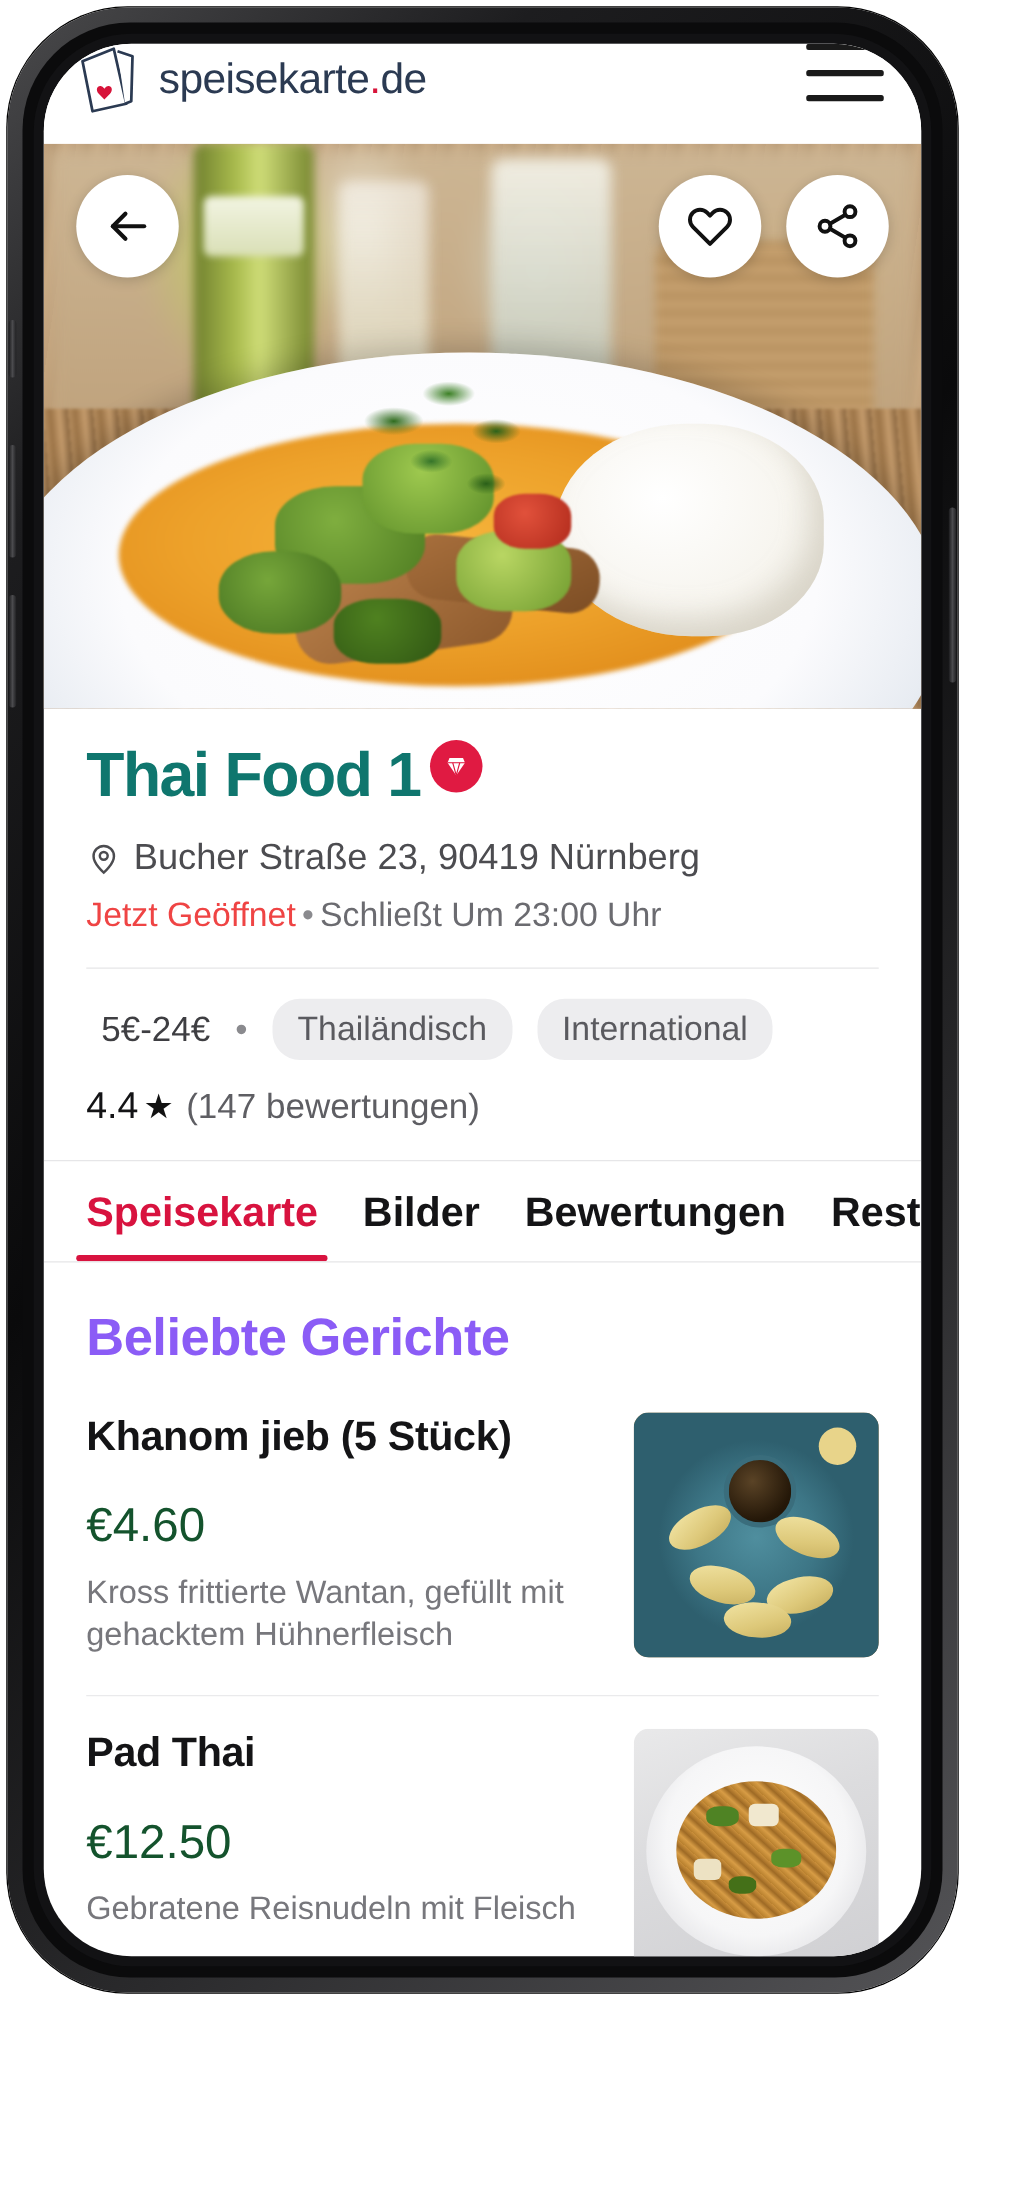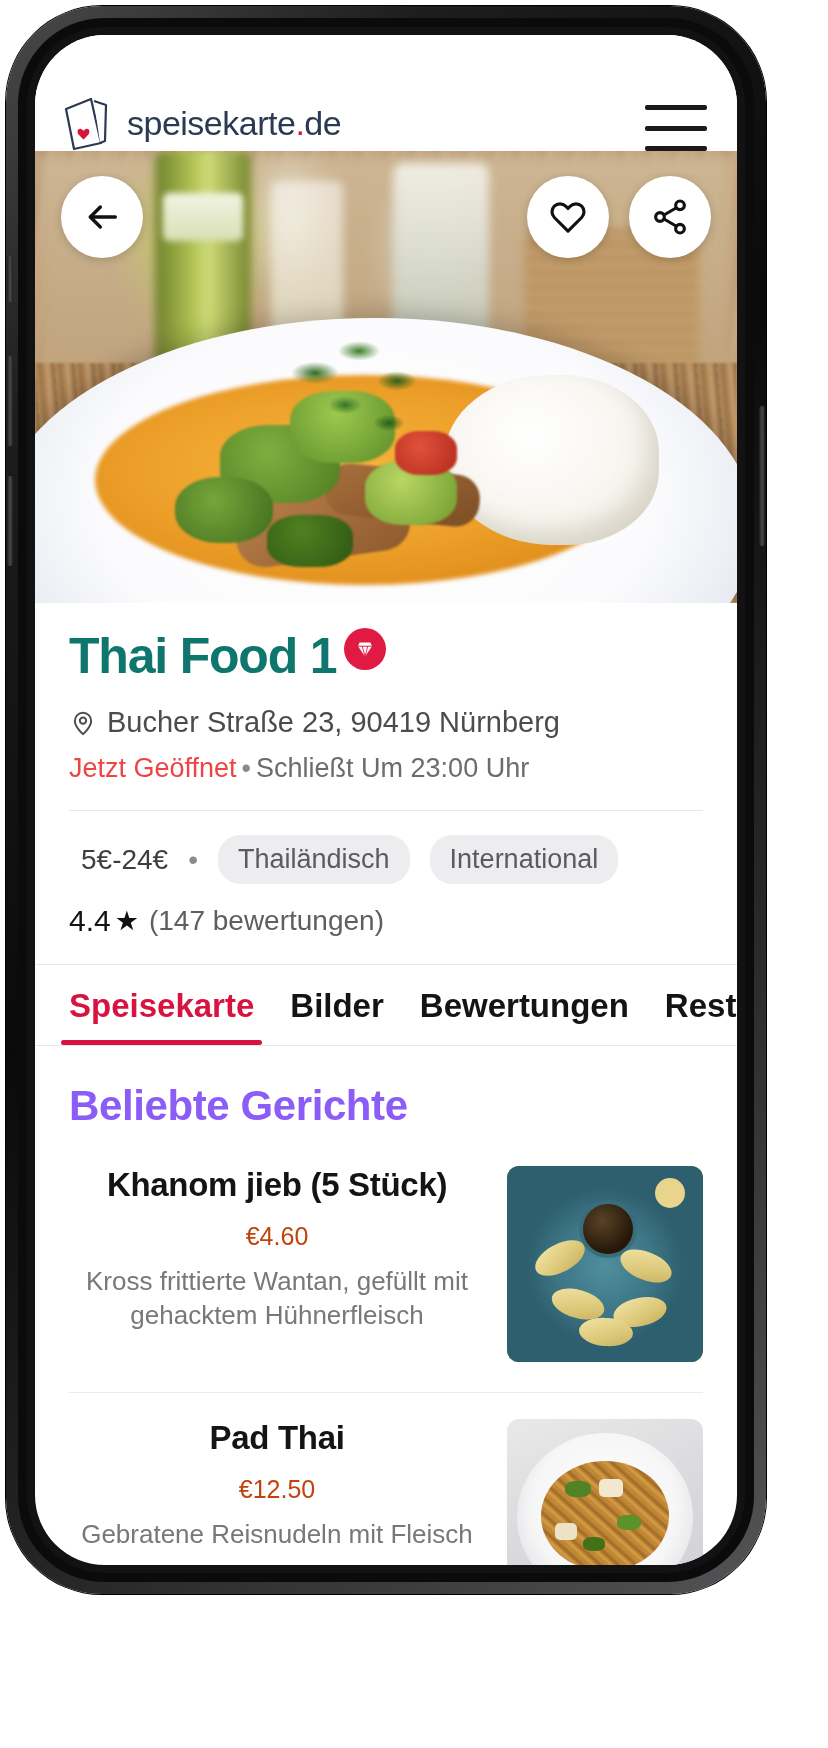--- a/index.html
+++ b/index.html
@@ -51,24 +51,24 @@
     border-radius: 3px;
   }
   .btn-mute  { left: 1px;  top: 250px; width: 6px;  height: 46px; }
   .btn-volup { left: 1px;  top: 350px; width: 6px;  height: 90px; }
   .btn-voldn { left: 1px;  top: 470px; width: 6px;  height: 90px; }
   .btn-power { right: 1px; top: 400px; width: 6px;  height: 140px; }
 
   
   .app-header {
     position: relative;
-    height: 116px;
+    height: 80px;
     background: #fff;
     display: flex;
-    align-items: flex-end;
+    align-items: flex-start;
     padding: 0 30px 0 26px;
     z-index: 4;
   }
   .logo-wrap { display: flex; align-items: center; gap: 14px; }
   .logo-mark { width: 52px; height: 56px; position: relative; flex: none; }
   .brand {
     font-size: 34px;
     letter-spacing: -0.5px;
     color: #2b3a52;
     font-weight: 400;
@@ -276,28 +276,27 @@
   
   .menu { padding: 0 34px; }
   .section-title {
     font-size: 42px; font-weight: 700; color: #8b5cf6;
     margin: 36px 0 10px 0; letter-spacing: -0.4px;
   }
   .dish {
     display: flex; align-items: flex-start; gap: 22px;
     padding: 26px 0 30px 0;
     border-bottom: 1px solid #eaeaec;
-    text-align: center;
   }
   .dish-main { flex: 1; min-width: 0; }
   .dish-name {
     font-size: 33px; font-weight: 700; color: #141416;
     letter-spacing: -0.3px;
   }
-  .dish-price { font-size: 25px; color: #c2410c; margin-top: 18px; }
+  .dish-price { font-size: 38px; color: #14532d; margin-top: 32px; }
   .dish-desc {
     font-size: 26px; color: #77777c; line-height: 1.3;
     margin-top: 14px;
   }
   .dish-thumb {
     width: 196px; height: 196px; border-radius: 12px;
     flex: none; overflow: hidden; position: relative;
   }
   .thumb-dumpling {
     position: absolute; inset: 0;

